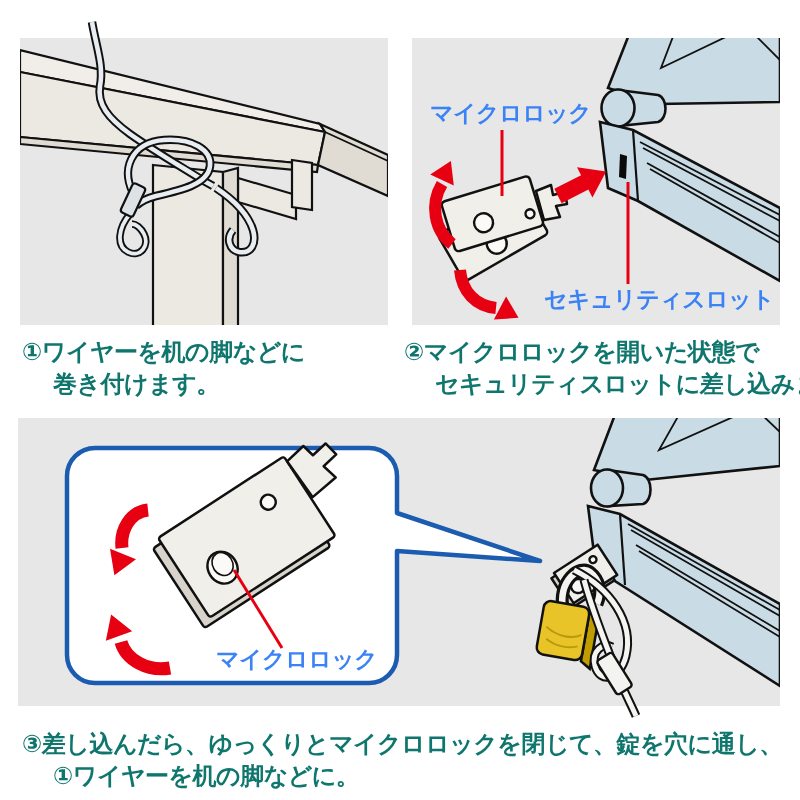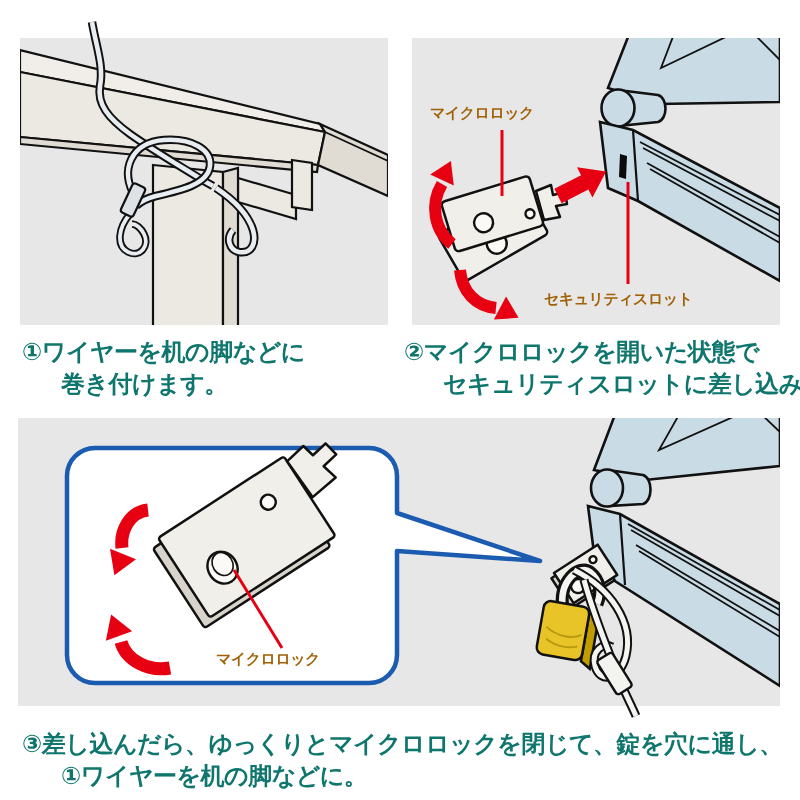--- a/index.html
+++ b/index.html
@@ -1,22 +1,22 @@
 <!DOCTYPE html>
 <html><head>
 <meta charset="utf-8">
 <style>
   html,body{margin:0;padding:0;background:#ffffff;}
   #page{position:relative;width:800px;height:800px;background:#ffffff;overflow:hidden;
         font-family:"Liberation Sans","DejaVu Sans",sans-serif;}
   .panel-svg{position:absolute;display:block;}
   .caption{position:absolute;color:#0f766e;font-weight:bold;font-size:24px;line-height:32px;
            letter-spacing:-0.5px;white-space:nowrap;}
-  .caption .l2{margin-left:39px;}
-  .ill-label{position:absolute;color:#a16207;font-weight:bold;font-size:15px;line-height:26px;
+  .caption .l2{margin-left:31px;}
+  .ill-label{position:absolute;color:#3b82f6;font-weight:bold;font-size:23px;line-height:26px;
              letter-spacing:-0.5px;white-space:nowrap;}
   .panelbg{fill:#e7e7e7;}
   .beige{fill:#ece9e3;stroke:#111;stroke-width:2.2;}
   .beige-lt{fill:#f1eee9;stroke:#111;stroke-width:2.2;}
   .beige-dk{fill:#e0dbd3;stroke:#111;stroke-width:2.2;}
   .blue{fill:#c9dbe5;stroke:#111;stroke-width:2.6;}
   .bluleline{fill:none;stroke:#111;stroke-width:1.8;}
   .wire-out{fill:none;stroke:#111;stroke-width:8.5;stroke-linejoin:round;}
   .wire-in{fill:none;stroke:#e8edf1;stroke-width:4.6;stroke-linejoin:round;}
   .cable-out{fill:none;stroke:#111;stroke-width:9;stroke-linejoin:round;}

